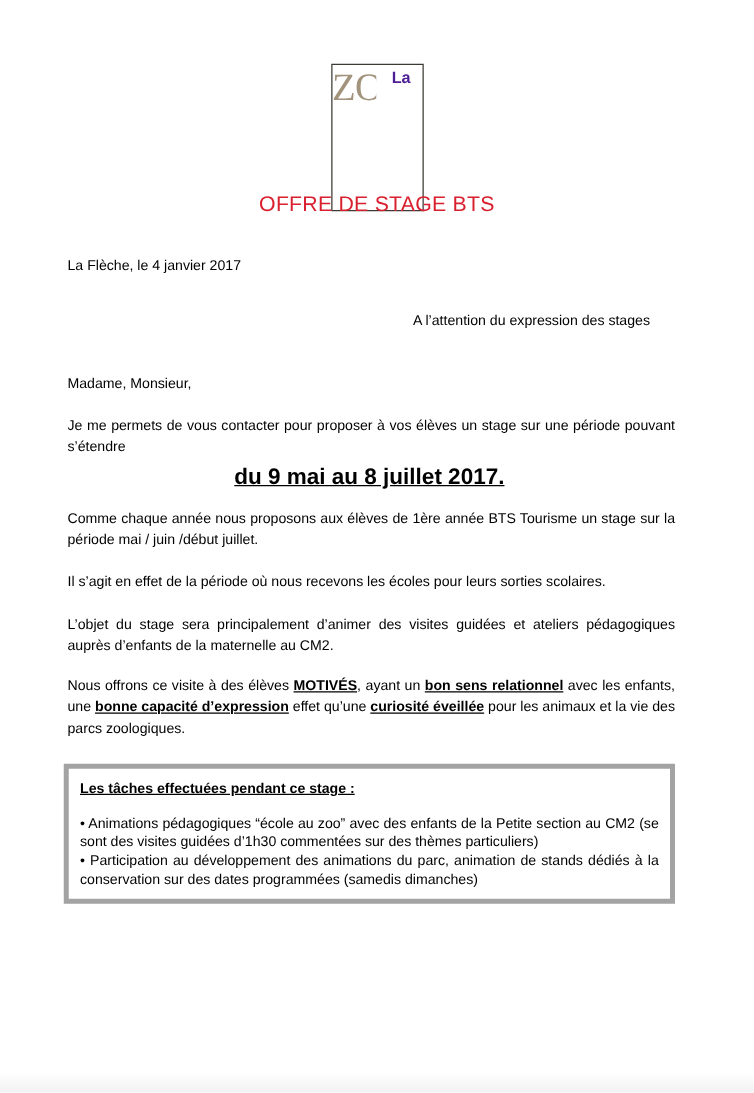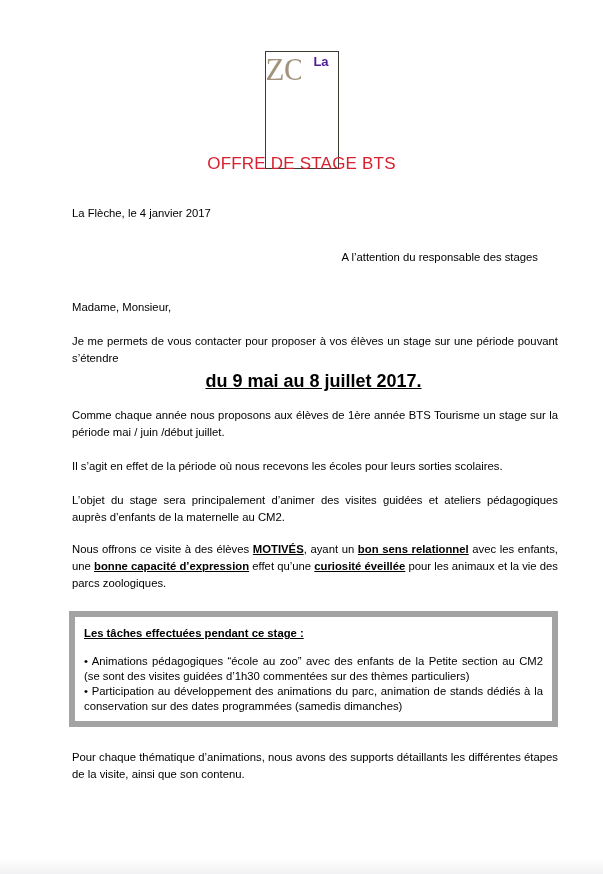--- a/index.html
+++ b/index.html
@@ -95,21 +95,21 @@
     text-align: center;
     color: #d9202f;
     font-size: 17px;
     font-weight: normal;
     letter-spacing: 0.2px;
   }
 
   
   .body-col {
     position: absolute;
-    left: 69px;
+    left: 51px;
     top: 205px;
     width: 489px;
     font-size: 11.3px;
     line-height: 17px;
   }
 
   .line-place { margin: 0 0 0 3px; }
   .line-attn {
     margin: 27px 0 0 0;
     text-align: right;
@@ -130,21 +130,21 @@
     font-weight: bold;
     font-size: 18px;
   }
   .date-highlight span { text-decoration: underline; }
 
   u.bu { font-weight: bold; text-decoration: underline; }
 
   
   .tasks-box {
     margin: 19px 0 0 0;
-    border: 6px solid #a3a3a3;
+    border: 4px solid #a3a3a3;
     padding: 8px 9px 7px 9px;
     box-sizing: border-box;
     width: 489px;
   }
   .tasks-title {
     font-weight: bold;
     text-decoration: underline;
     margin: 0 0 12px 0;
     font-size: 11.3px;
   }
@@ -224,21 +224,21 @@
       <div class="logo-name">La Flèche</div>
     </div>
   </div>
 
   <div class="doc-title">OFFRE DE STAGE BTS</div>
 
   <div class="body-col">
 
     <div class="line-place">La Flèche, le 4 janvier 2017</div>
 
-    <div class="line-attn">A l’attention du responsable des stages</div>
+    <div class="line-attn">A l’attention du expression des stages</div>
 
     <div class="salutation">Madame, Monsieur,</div>
 
     <p class="para">Je me permets de vous contacter pour proposer à vos élèves un stage sur une période pouvant s’étendre</p>
 
     <div class="date-highlight">
       <span>du 9 mai au 8 juillet 2017.</span>
     </div>
 
     <p class="para">Comme chaque année nous proposons aux élèves de 1ère année BTS Tourisme un stage sur la période mai / juin /début juillet.</p>
@@ -250,18 +250,17 @@
     <p class="para tight">
       <span>Nous offrons ce visite à des élèves </span><u class="bu">MOTIVÉS</u><span>, ayant un </span><u class="bu">bon sens relationnel</u><span> avec les enfants, une </span><u class="bu">bonne capacité d’expression</u><span> effet qu’une </span><u class="bu">curiosité éveillée</u><span> pour les animaux et la vie des parcs zoologiques.</span>
     </p>
 
     <div class="tasks-box">
       <div class="tasks-title">Les tâches effectuées pendant ce stage :</div>
       <p class="task-item">• Animations pédagogiques “école au zoo” avec des enfants de la Petite section au CM2 (se sont des visites guidées d’1h30 commentées sur des thèmes particuliers)</p>
       <p class="task-item">• Participation au développement des animations du parc, animation de stands dédiés à la conservation sur des dates programmées (samedis dimanches)</p>
     </div>
 
-    <p class="closing">Pour chaque thématique d’animations, nous avons des supports détaillants les différentes étapes de la visite, ainsi que son contenu.</p>
 
   </div>
 
   <div class="bottom-shade"></div>
 </div>
 
 </body></html>

